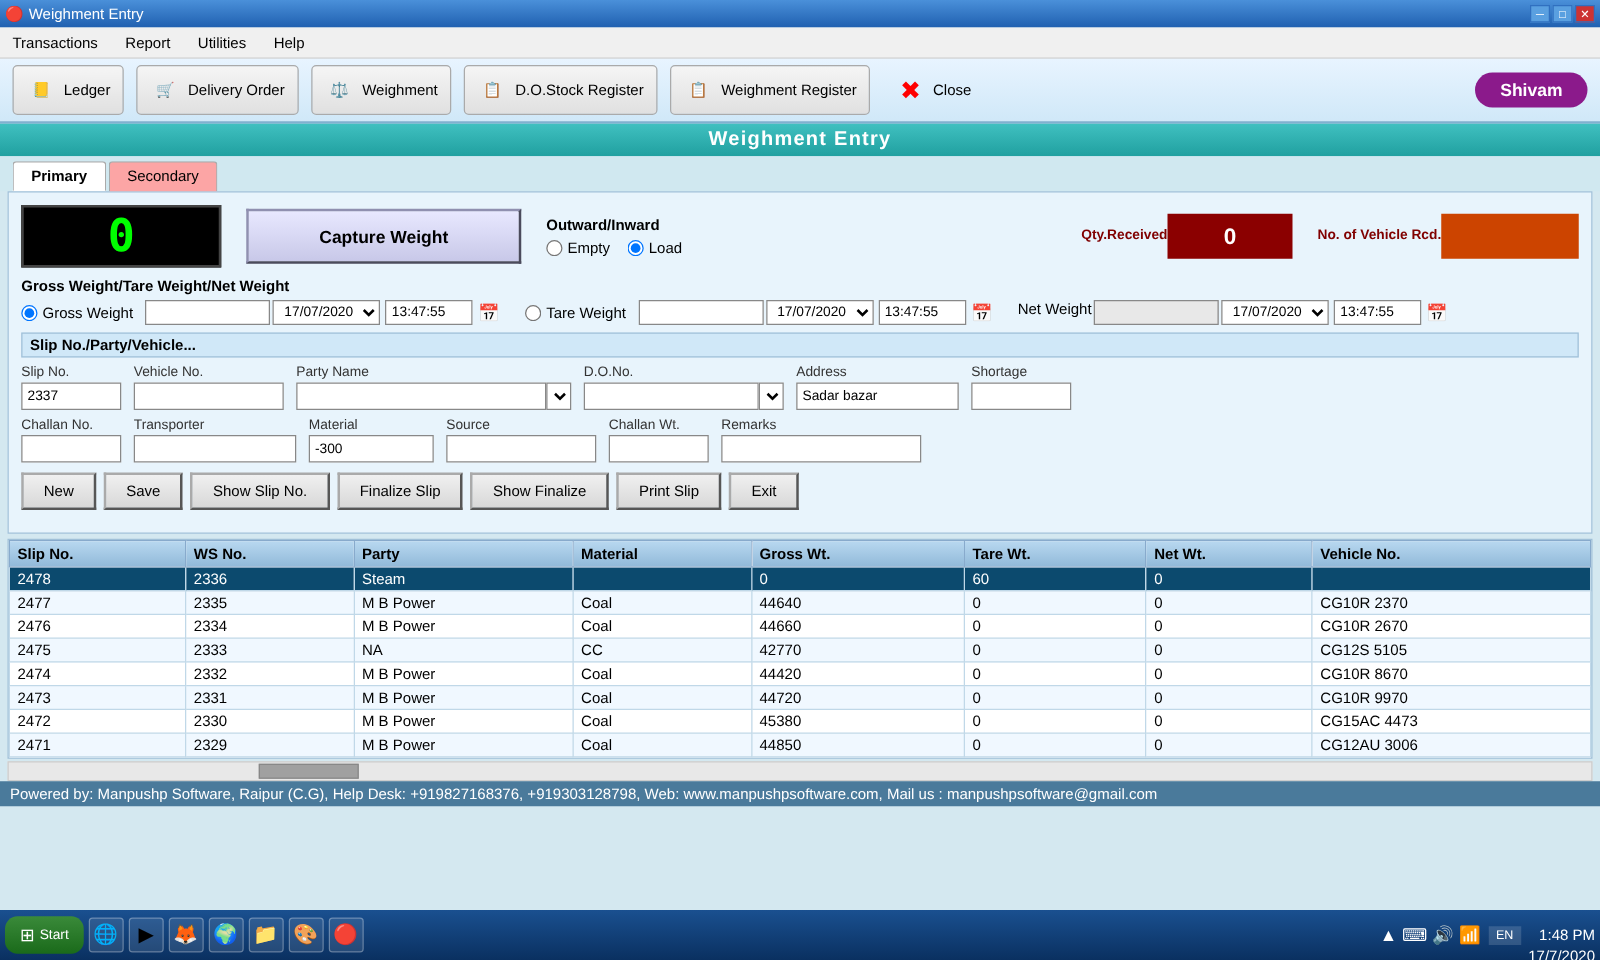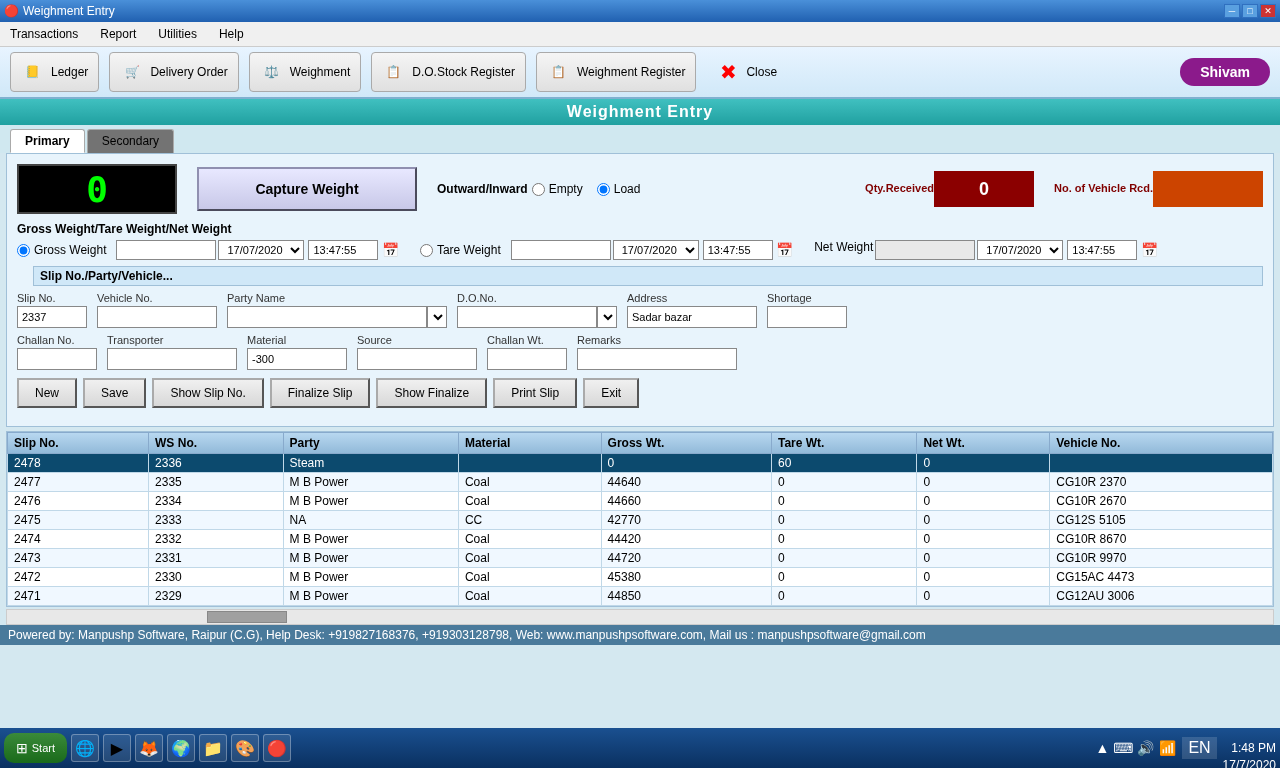--- a/index.html
+++ b/index.html
@@ -93,21 +93,21 @@
     
     .tabs {
       display: flex;
       background: #d0e8f0;
       padding: 4px 10px 0;
       gap: 2px;
     }
     .tab {
       padding: 4px 14px;
       border: 1px solid #aaa;
-      background: #737373;
+      background: #fca5a5;
       cursor: pointer;
       border-bottom: none;
       border-radius: 3px 3px 0 0;
     }
     .tab.active {
       background: #ffffff;
       border-bottom: 1px solid white;
       font-weight: bold;
     }
 
@@ -144,20 +144,21 @@
       border: 2px outset #9090b0;
       padding: 8px 30px;
       font-size: 14px;
       font-weight: bold;
       cursor: pointer;
       height: 44px;
       width: 220px;
     }
     .outward-section {
       display: flex;
+      flex-direction: column;
       gap: 4px;
     }
     .outward-label { font-weight: bold; font-size: 12px; }
     .radio-group { display: flex; gap: 14px; align-items: center; }
     .radio-option { display: flex; align-items: center; gap: 4px; cursor: pointer; }
 
     
     .weight-row-label { font-weight: bold; font-size: 12px; margin-bottom: 4px; }
     .weight-inputs {
       display: flex;
@@ -216,21 +217,20 @@
     }
 
     
     .slip-section-label {
       font-weight: bold;
       font-size: 12px;
       background: #d0e8f8;
       border: 1px solid #a0c0d8;
       padding: 2px 6px;
       margin-bottom: 6px;
-      margin-left: 16px;
     }
 
     
     .form-row { display: flex; gap: 10px; align-items: flex-end; margin-bottom: 6px; }
     .form-field { display: flex; flex-direction: column; gap: 2px; }
     .form-label { font-size: 11px; color: #333; }
     .form-input {
       border: 1px solid #888;
       background: white;
       padding: 2px 4px;
@@ -360,21 +360,21 @@
       margin-left: auto;
       display: flex;
       align-items: center;
       gap: 6px;
       color: white;
     }
     .clock { font-size: 11px; text-align: right; line-height: 1.4; margin-top: 18px; }
     .lang-indicator {
       background: rgba(255,255,255,0.15);
       padding: 2px 6px;
-      font-size: 16px;
+      font-size: 10px;
       color: white;
     }
     .sys-tray { display: flex; align-items: center; gap: 4px; }
     .tray-icon { font-size: 14px; color: white; }
   </style>
 </head>
 <body>
 
 <div class="title-bar">
   <div class="title-bar-left">
@@ -505,21 +505,21 @@
         <span style="font-size:14px;">📅</span>
       </div>
     </div>
   </div>
 
   <div class="slip-section-label">Slip No./Party/Vehicle...</div>
 
   <div class="form-row">
     <div class="form-field">
       <span class="form-label">Slip No.</span>
-      <input class="form-input" type="text" style="width: 70px;" value="2337">
+      <input class="form-input" type="text" style="width: 80px;" value="2337">
     </div>
     <div class="form-field">
       <span class="form-label">Vehicle No.</span>
       <input class="form-input" type="text" style="width: 120px;">
     </div>
     <div class="form-field">
       <span class="form-label">Party Name</span>
       <div style="display:flex; align-items:center;">
         <input class="form-input" type="text" style="width: 200px;">
         <select class="form-select" style="width:20px;"><option>▼</option></select>

